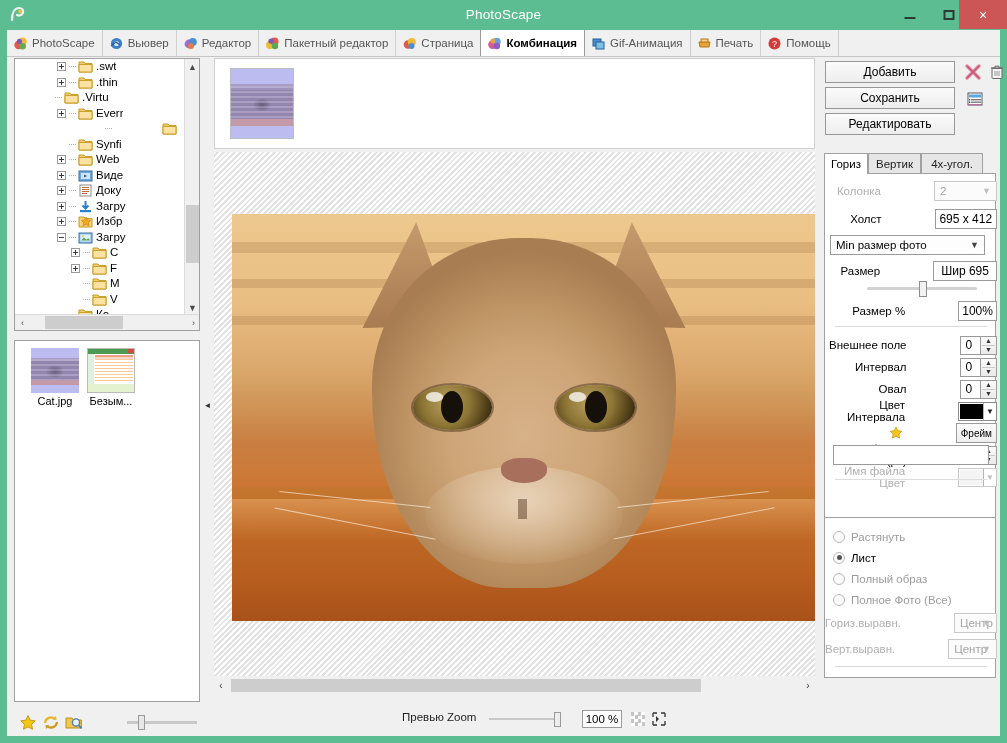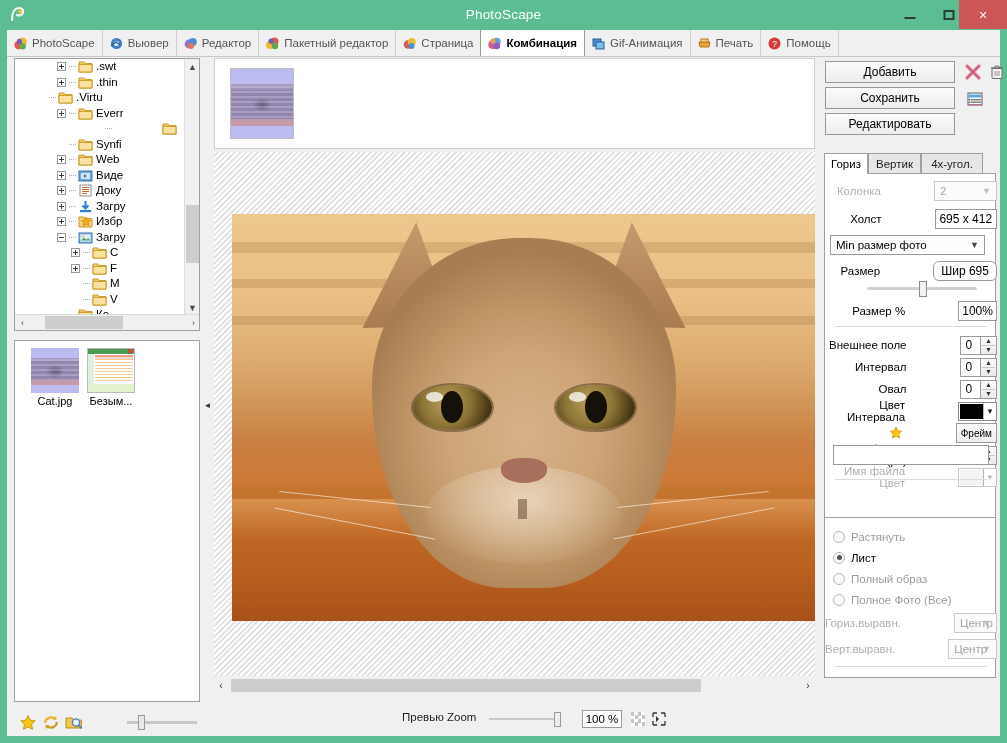--- a/index.html
+++ b/index.html
@@ -599,21 +599,21 @@
             </div>
             <div class="tnode" style="padding-left: 42px;">
               <span class="texp plus"></span>
               <span class="tdots"></span>
               <span class="ticon"><svg width="15" height="13" viewBox="0 0 15 13">
                   <path d="M1 2 h5 l1.2 1.6 H14 V12 H1 Z" fill="#f6d27a" stroke="#c79a22"></path>
                   <path d="M1 4.4 h13 V12 H1 Z" fill="#fbe2a2" stroke="#c79a22"></path>
                 </svg></span>
               <span class="tlabel">.thin</span>
             </div>
-            <div class="tnode" style="padding-left: 22px;">
+            <div class="tnode" style="padding-left: 28px;">
               <span class="tspace"></span>
               <span class="tdots"></span>
               <span class="ticon"><svg width="15" height="13" viewBox="0 0 15 13">
                   <path d="M1 2 h5 l1.2 1.6 H14 V12 H1 Z" fill="#f6d27a" stroke="#c79a22"></path>
                   <path d="M1 4.4 h13 V12 H1 Z" fill="#fbe2a2" stroke="#c79a22"></path>
                 </svg></span>
               <span class="tlabel">.Virtu</span>
             </div>
             <div class="tnode" style="padding-left: 42px;">
               <span class="texp plus"></span>
@@ -926,21 +926,21 @@
 
         <div class="row" style="top:60px;">
           <div class="combo" style="width:155px; margin-left:5px;">
             <span>Min размер фото</span>
             <span class="carat">▼</span>
           </div>
         </div>
 
         <div class="row" style="top:86px;">
           <div class="rlabel" style="width:78px;">Размер</div>
-          <div class="field" style="width:84px;border-radius:6px;">Шир 695</div>
+          <div class="field" style="width:84px;">Шир 695</div>
         </div>
 
         <div class="slider-track" style="left:42px; top:113px; width:110px;"></div>
         <div class="slider-knob" style="left:94px; top:107px;"></div>
 
         <div class="row" style="top:126px;">
           <div class="rlabel" style="width:92px;">Размер %</div>
           <div class="field" style="width:42px;">100%</div>
         </div>
 

